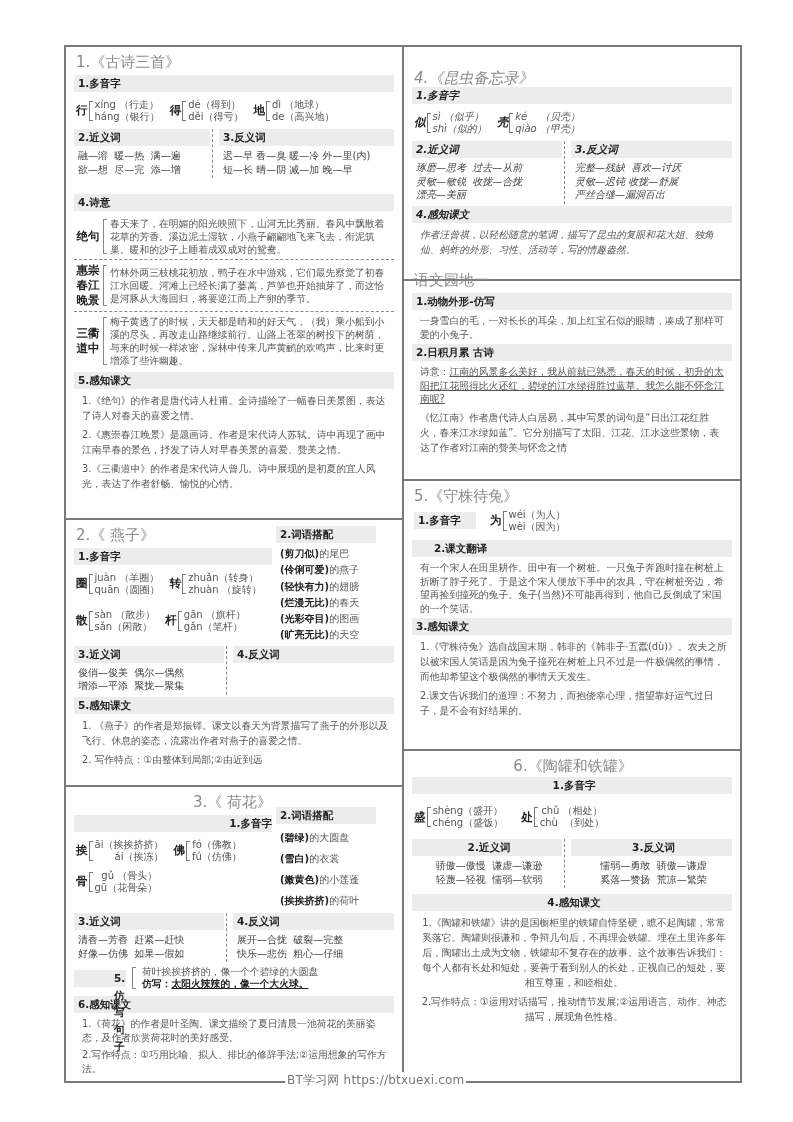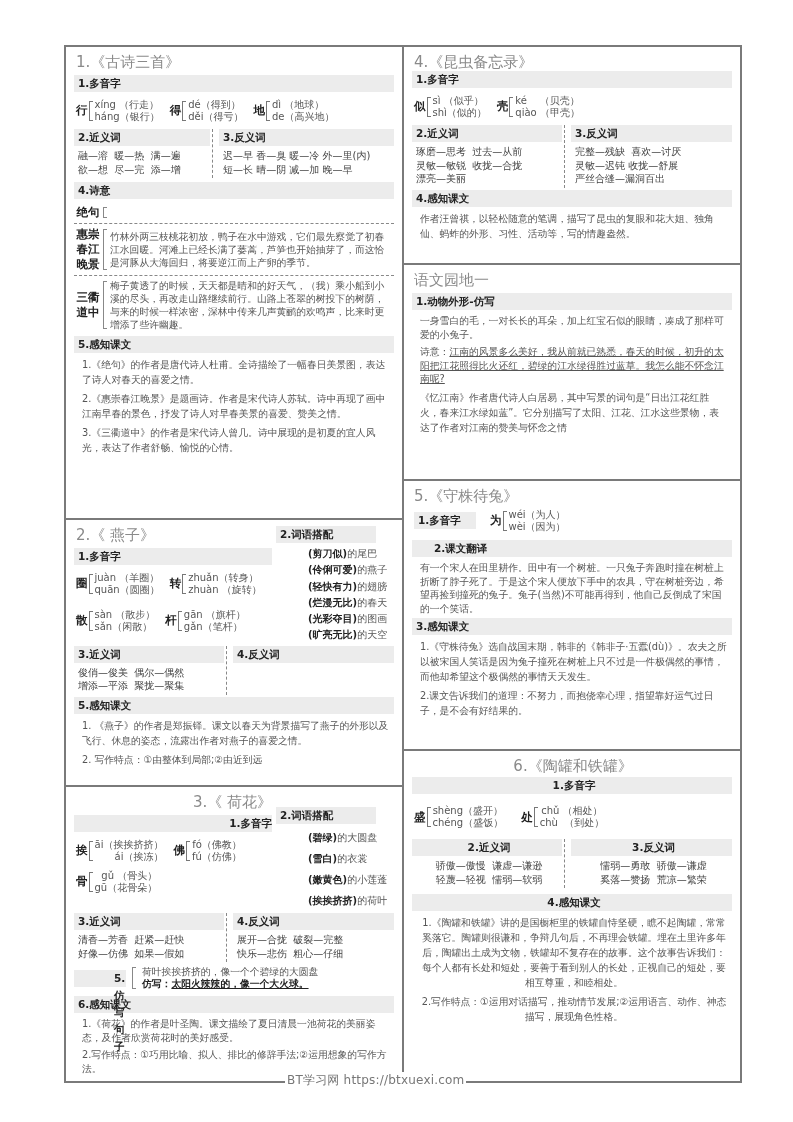--- a/index.html
+++ b/index.html
@@ -38,21 +38,21 @@
   .poem .ptext { flex: 1; font-size: 9.8px; line-height: 13px; color: #555; }
 
   .para { font-size: 9.8px; line-height: 15px; color: #555; padding: 1px 4px 3px 8px; }
   .para.tight { line-height: 13.5px; }
   .para b.u, .u { font-weight: bold; color: #222; text-decoration: underline; }
   .para .ul { text-decoration: underline; }
 
   .twocol { display: flex; }
   .twocol .left { width: 200px; }
   .twocol .right { flex: 1; padding-left: 4px; }
-  .match { font-size: 10px; line-height: 16.3px; color: #555; padding-left: 4px; margin-left: 28px; }
+  .match { font-size: 10px; line-height: 16.3px; color: #555; padding-left: 4px; }
   .match b { color: #222; }
 
   .imit { display: flex; align-items: center; gap: 6px; margin: 4px 0 6px 0; }
   .imit .sec-head { width: 52px; margin: 0; padding-left: 40px; }
   .imit .bracket { border: 1px solid #888; border-right: none; width: 4px; height: 22px; }
   .imit .lines { font-size: 9.8px; line-height: 12px; color: #555; }
 
   .watermark { position: absolute; left: 285px; top: 1072px; font-size: 12px; color: #777; letter-spacing: 0.2px; background: #fff; padding: 0 2px; }
 </style>
 </head>
@@ -96,25 +96,26 @@
           <div class="sec-head">2.近义词</div>
           <div class="wordlist">融—溶  暖—热  满—遍
 欲—想  尽—完  添—增</div>
         </div>
         <div class="half">
           <div class="sec-head">3.反义词</div>
           <div class="wordlist">迟—早 香—臭 暖—冷 外—里(内)
 短—长 晴—阴 减—加 晚—早</div>
         </div>
       </div>
-      <div class="sec-head" style="margin-top:4px;">4.诗意</div>
+      <div class="sec-head" style="margin-top:16px;">4.诗意</div>
       <div>
         <div class="poem">
             <div class="pname">绝句</div>
             <div class="pbracket"></div>
+            <div class="ptext">春天来了，在明媚的阳光映照下，山河无比秀丽。春风中飘散着花草的芳香。溪边泥土湿软，小燕子翩翩地飞来飞去，衔泥筑巢。暖和的沙子上睡着成双成对的鸳鸯。</div>
           </div>
         <div class="poem">
             <div class="pname" style="word-break:break-all;width:28px;">惠崇春江晚景</div>
             <div class="pbracket"></div>
             <div class="ptext">竹林外两三枝桃花初放，鸭子在水中游戏，它们最先察觉了初春江水回暖。河滩上已经长满了蒌蒿，芦笋也开始抽芽了，而这恰是河豚从大海回归，将要逆江而上产卵的季节。</div>
           </div>
         <div class="poem">
             <div class="pname" style="word-break:break-all;width:28px;">三衢道中</div>
             <div class="pbracket"></div>
             <div class="ptext">梅子黄透了的时候，天天都是晴和的好天气，（我）乘小船到小溪的尽头，再改走山路继续前行。山路上苍翠的树投下的树荫，与来的时候一样浓密，深林中传来几声黄鹂的欢鸣声，比来时更增添了些许幽趣。</div>
@@ -260,21 +261,21 @@
         </div>
       </div>
       <div class="sec-head">6.感知课文</div>
       <div class="para tight">1.《荷花》的作者是叶圣陶。课文描绘了夏日清晨一池荷花的美丽姿态，及作者欣赏荷花时的美好感受。</div>
       <div class="para tight">2.写作特点：①巧用比喻、拟人、排比的修辞手法;②运用想象的写作方法。</div>
     </div>
   </div>
 
   <div class="col col-right">
 
-    <div class="card" style="top:0;height:218px;">
+    <div class="card" style="top:16px;height:218px;font-style:italic;">
       <div class="card-title" style="margin-bottom:0;">4.《昆虫备忘录》</div>
       <div class="sec-head">1.多音字</div>
       <div class="poly-row">
         <div class="poly">
             <span class="ch">似</span>
             <span class="bracket"></span>
             <span class="rd">
               <span>sì （似乎）</span>
               <span>shì（似的）</span>
             </span>
@@ -300,20 +301,21 @@
         </div>
       </div>
       <div class="sec-head" style="margin-top:2px;">4.感知课文</div>
       <div class="para">作者汪曾祺，以轻松随意的笔调，描写了昆虫的复眼和花大姐、独角仙、蚂蚱的外形、习性、活动等，写的情趣盎然。</div>
     </div>
 
     <div class="card" style="top:218px;height:216px;">
       <div class="card-title">语文园地一</div>
       <div class="sec-head">1.动物外形-仿写</div>
       <div class="para tight">一身雪白的毛，一对长长的耳朵，加上红宝石似的眼睛，凑成了那样可爱的小兔子。</div>
+      <div class="sec-head">2.日积月累 古诗</div>
       <div class="para tight"><span>诗意：</span><span class="ul">江南的风景多么美好，我从前就已熟悉，春天的时候，初升的太阳把江花照得比火还红，碧绿的江水绿得胜过蓝草。我怎么能不怀念江南呢?</span></div>
       <div class="para">《忆江南》作者唐代诗人白居易，其中写景的词句是“日出江花红胜火，春来江水绿如蓝”。它分别描写了太阳、江花、江水这些景物，表达了作者对江南的赞美与怀念之情</div>
     </div>
 
     <div class="card" style="top:434px;height:270px;">
       <div class="card-title" style="margin-bottom:0;">5.《守株待兔》</div>
       <div class="poly-row" style="gap:14px;">
         <div class="sec-head" style="width:62px;margin:0;">1.多音字</div>
         <div class="poly">
             <span class="ch">为</span>

